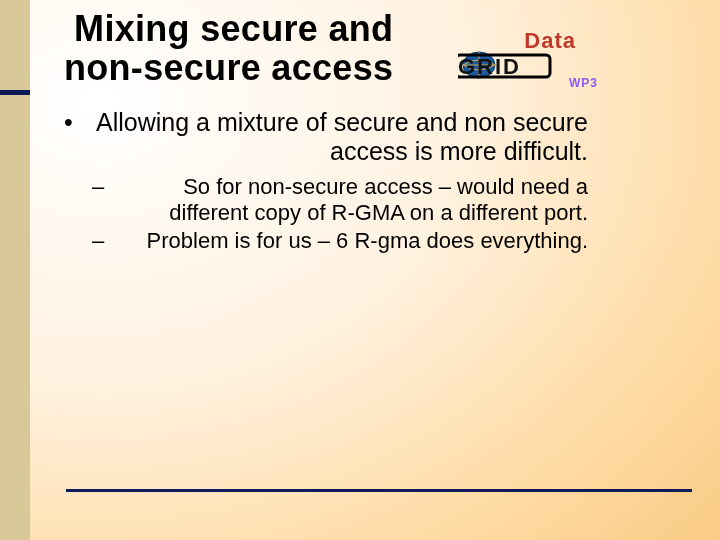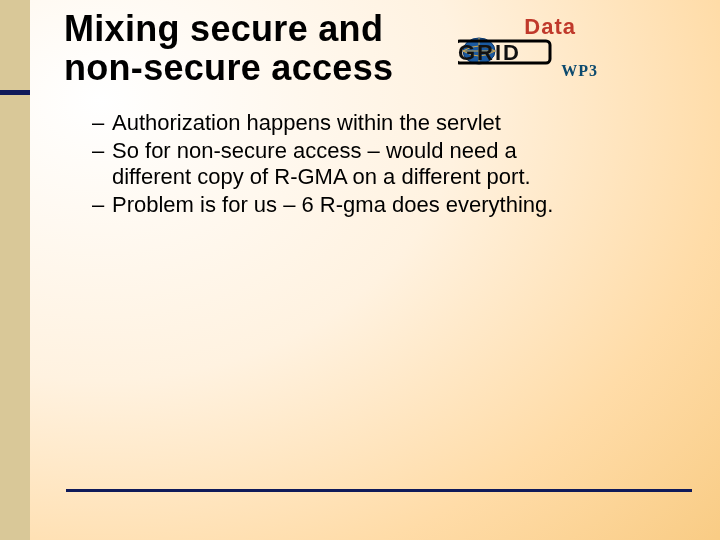--- a/index.html
+++ b/index.html
@@ -29,39 +29,40 @@
       #0f1a5a 90px 95px,
       #d9c898 95px 540px);
   }
   .slide {
     position: absolute;
     left: 30px;
     top: 0;
     width: 578px;
     height: 540px;
     padding: 8px 20px 20px 34px;
+    text-align: right;
   }
   .header {
     display: flex;
     align-items: flex-start;
     justify-content: space-between;
   }
   .title {
     font-size: 36px;
     font-weight: 700;
     color: #000;
     line-height: 1.08;
     letter-spacing: 0.3px;
     margin: 2px 0 14px 0;
   }
   .logo-wrap {
     position: relative;
     width: 130px;
     height: 80px;
-    margin-top: 6px;
+    margin-top: 20px;
     flex-shrink: 0;
   }
   .logo-data {
     position: absolute;
     top: 0;
     right: 12px;
     font-family: Arial, sans-serif;
     font-weight: 900;
     font-size: 22px;
     color: #c0392b;
@@ -73,24 +74,24 @@
     left: 0;
     width: 130px;
     height: 34px;
     text-decoration: underline;
   }
   .logo-grid svg { display: block; }
   .logo-wp3 {
     position: absolute;
     top: 48px;
     right: -10px;
-    font-family: Liberation Serif, serif;
+    font-family: Liberation Sans, sans-serif;
     font-weight: 900;
-    font-size: 16px;
-    color: #0c4a6e;
+    font-size: 12px;
+    color: #8b5cf6;
     letter-spacing: 1px;
   }
   .content {
     font-size: 25px;
     color: #000;
     line-height: 1.16;
   }
   ul.main {
     list-style: none;
     margin: 0 0 8px 0;
@@ -161,22 +162,22 @@
           <text x="0" y="26" font-family="Arial" font-weight="900" font-size="22" fill="#111" letter-spacing="2">GRID</text>
           <rect x="-2" y="7" width="94" height="22" rx="4" fill="none" stroke="#000" stroke-width="3"></rect>
         </svg>
       </div>
       <div class="logo-wp3">WP3</div>
     </div>
   </div>
 
   <div class="content">
     <ul class="main">
+      <li><span>Allowing a mixture of secure and non secure access is more difficult.</span></li>
     </ul>
     <ul class="sub">
-      <li><span>Authorization happens within the servlet</span></li>
       <li><span>So for non-secure access – would need a different copy of R-GMA on a different port.</span></li>
       <li><span>Problem is for us – 6 R-gma does everything.</span></li>
     </ul>
   </div>
 </div>
 
 <div class="divider"></div>
 
 </body></html>

